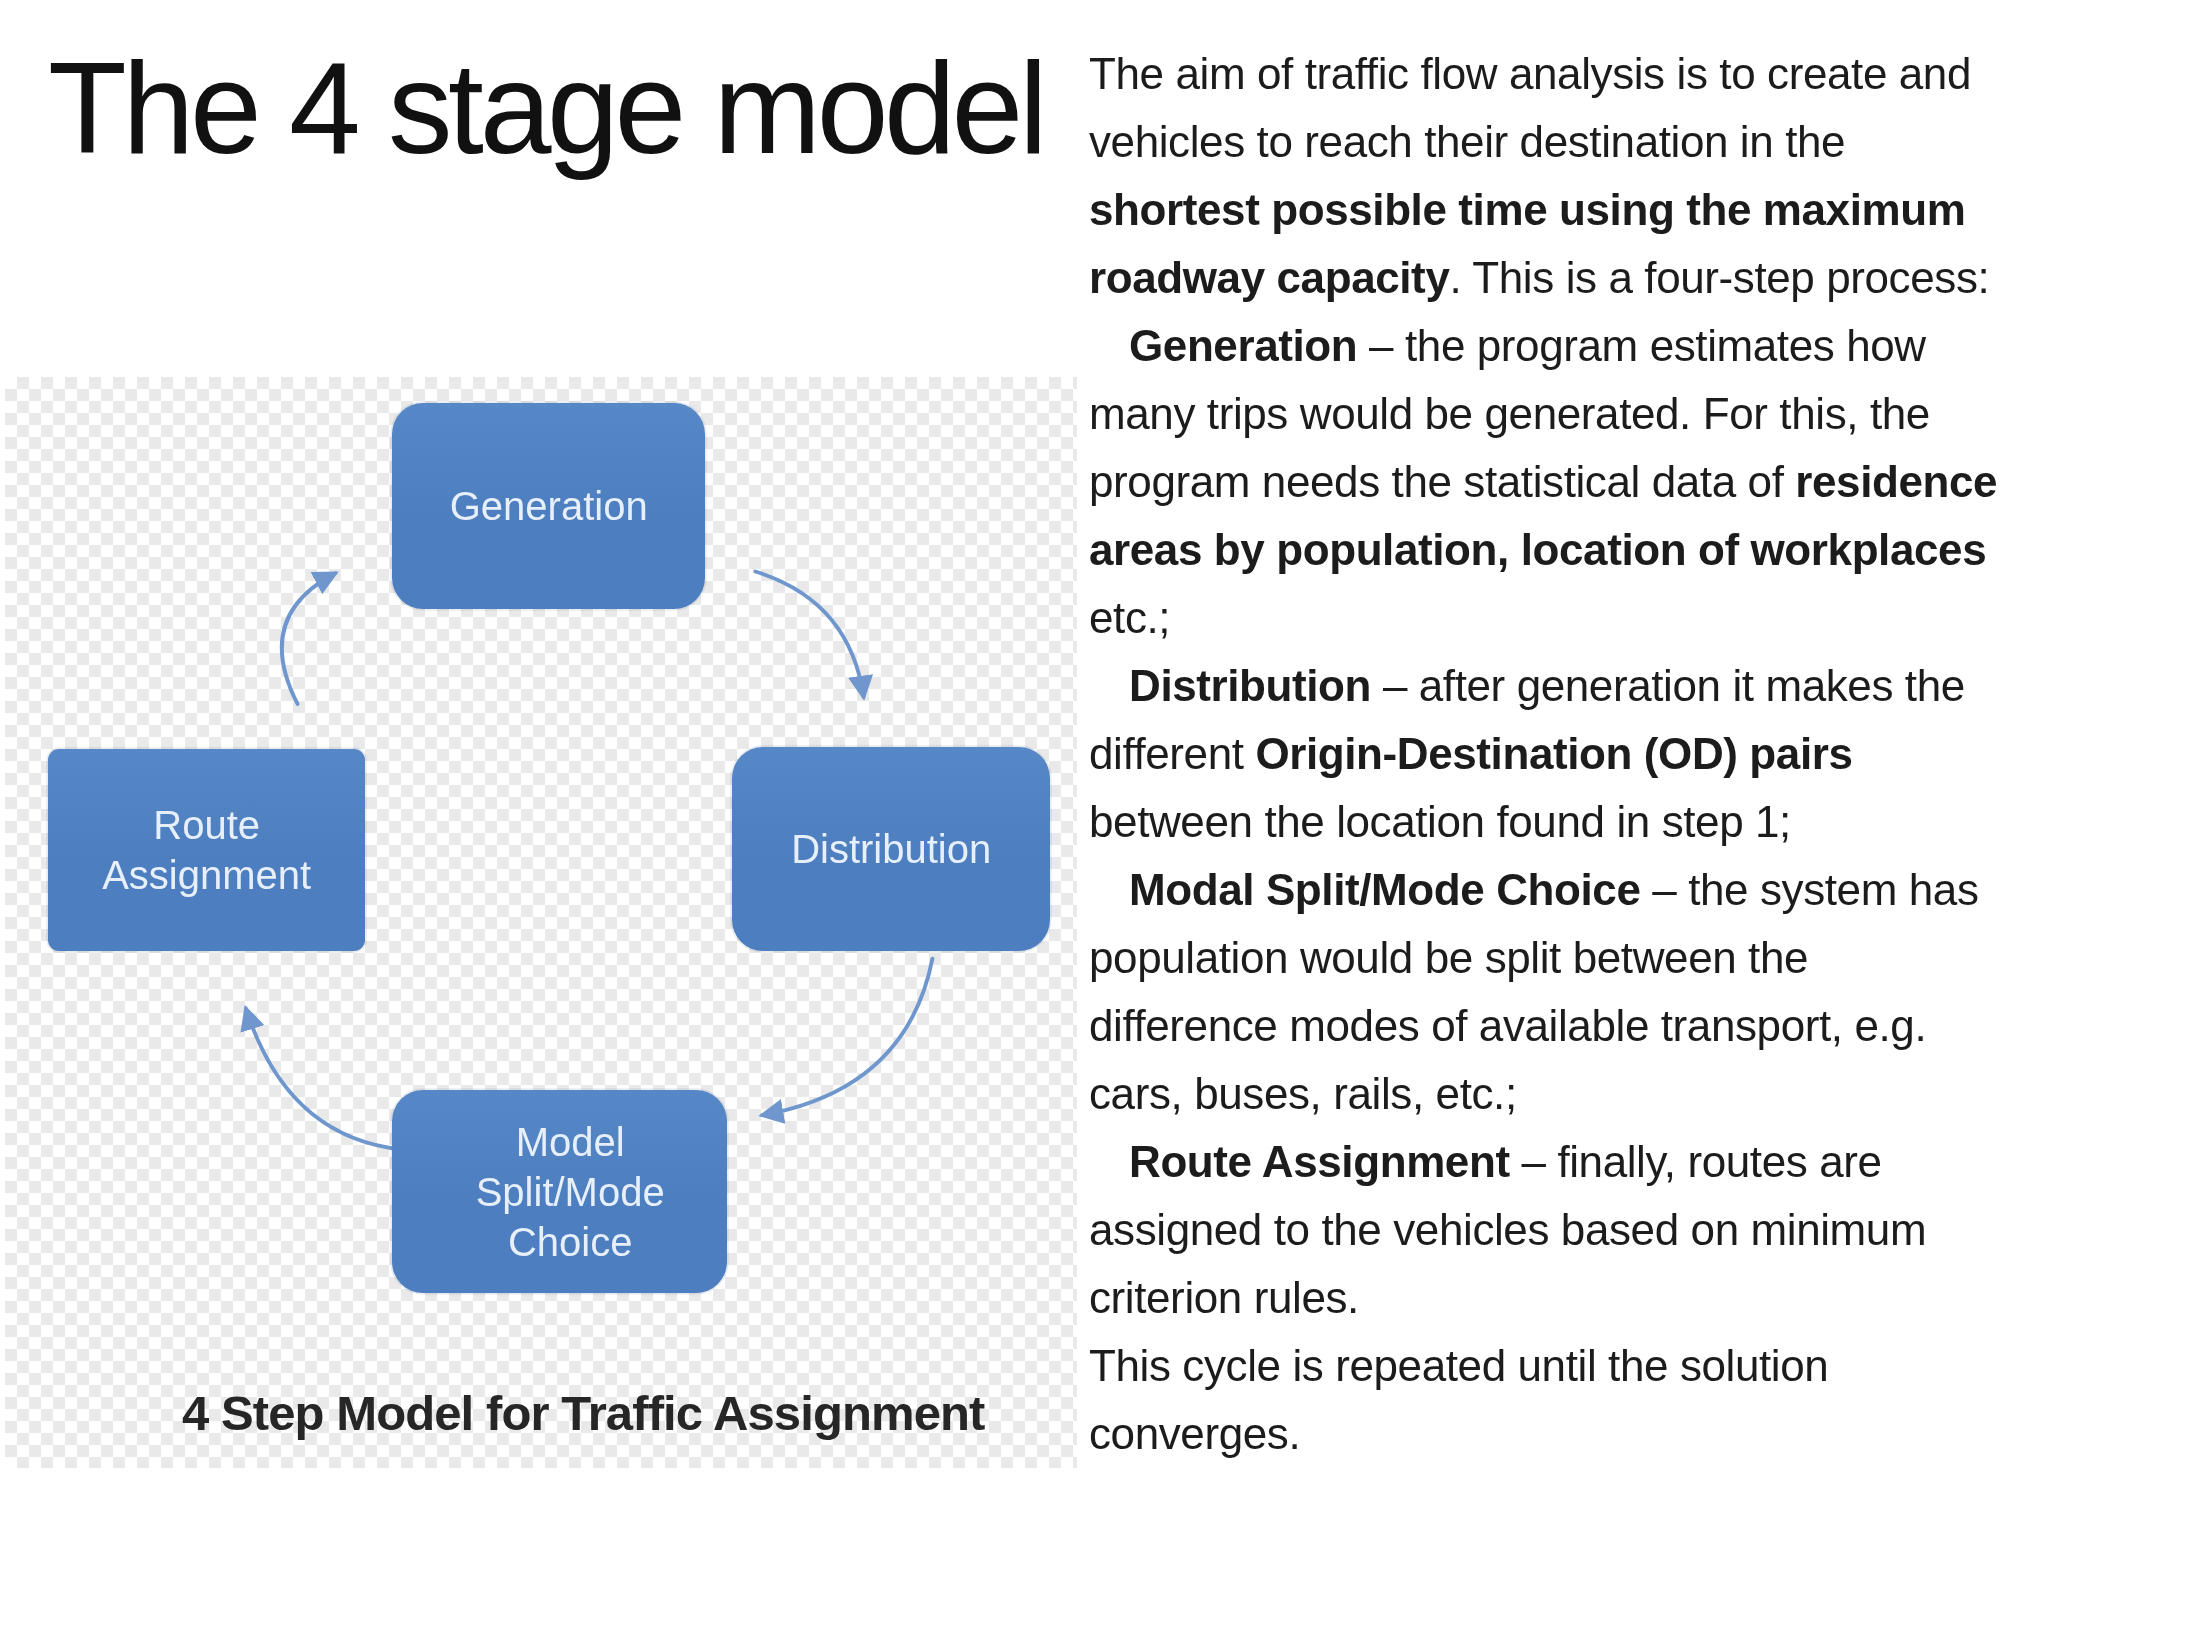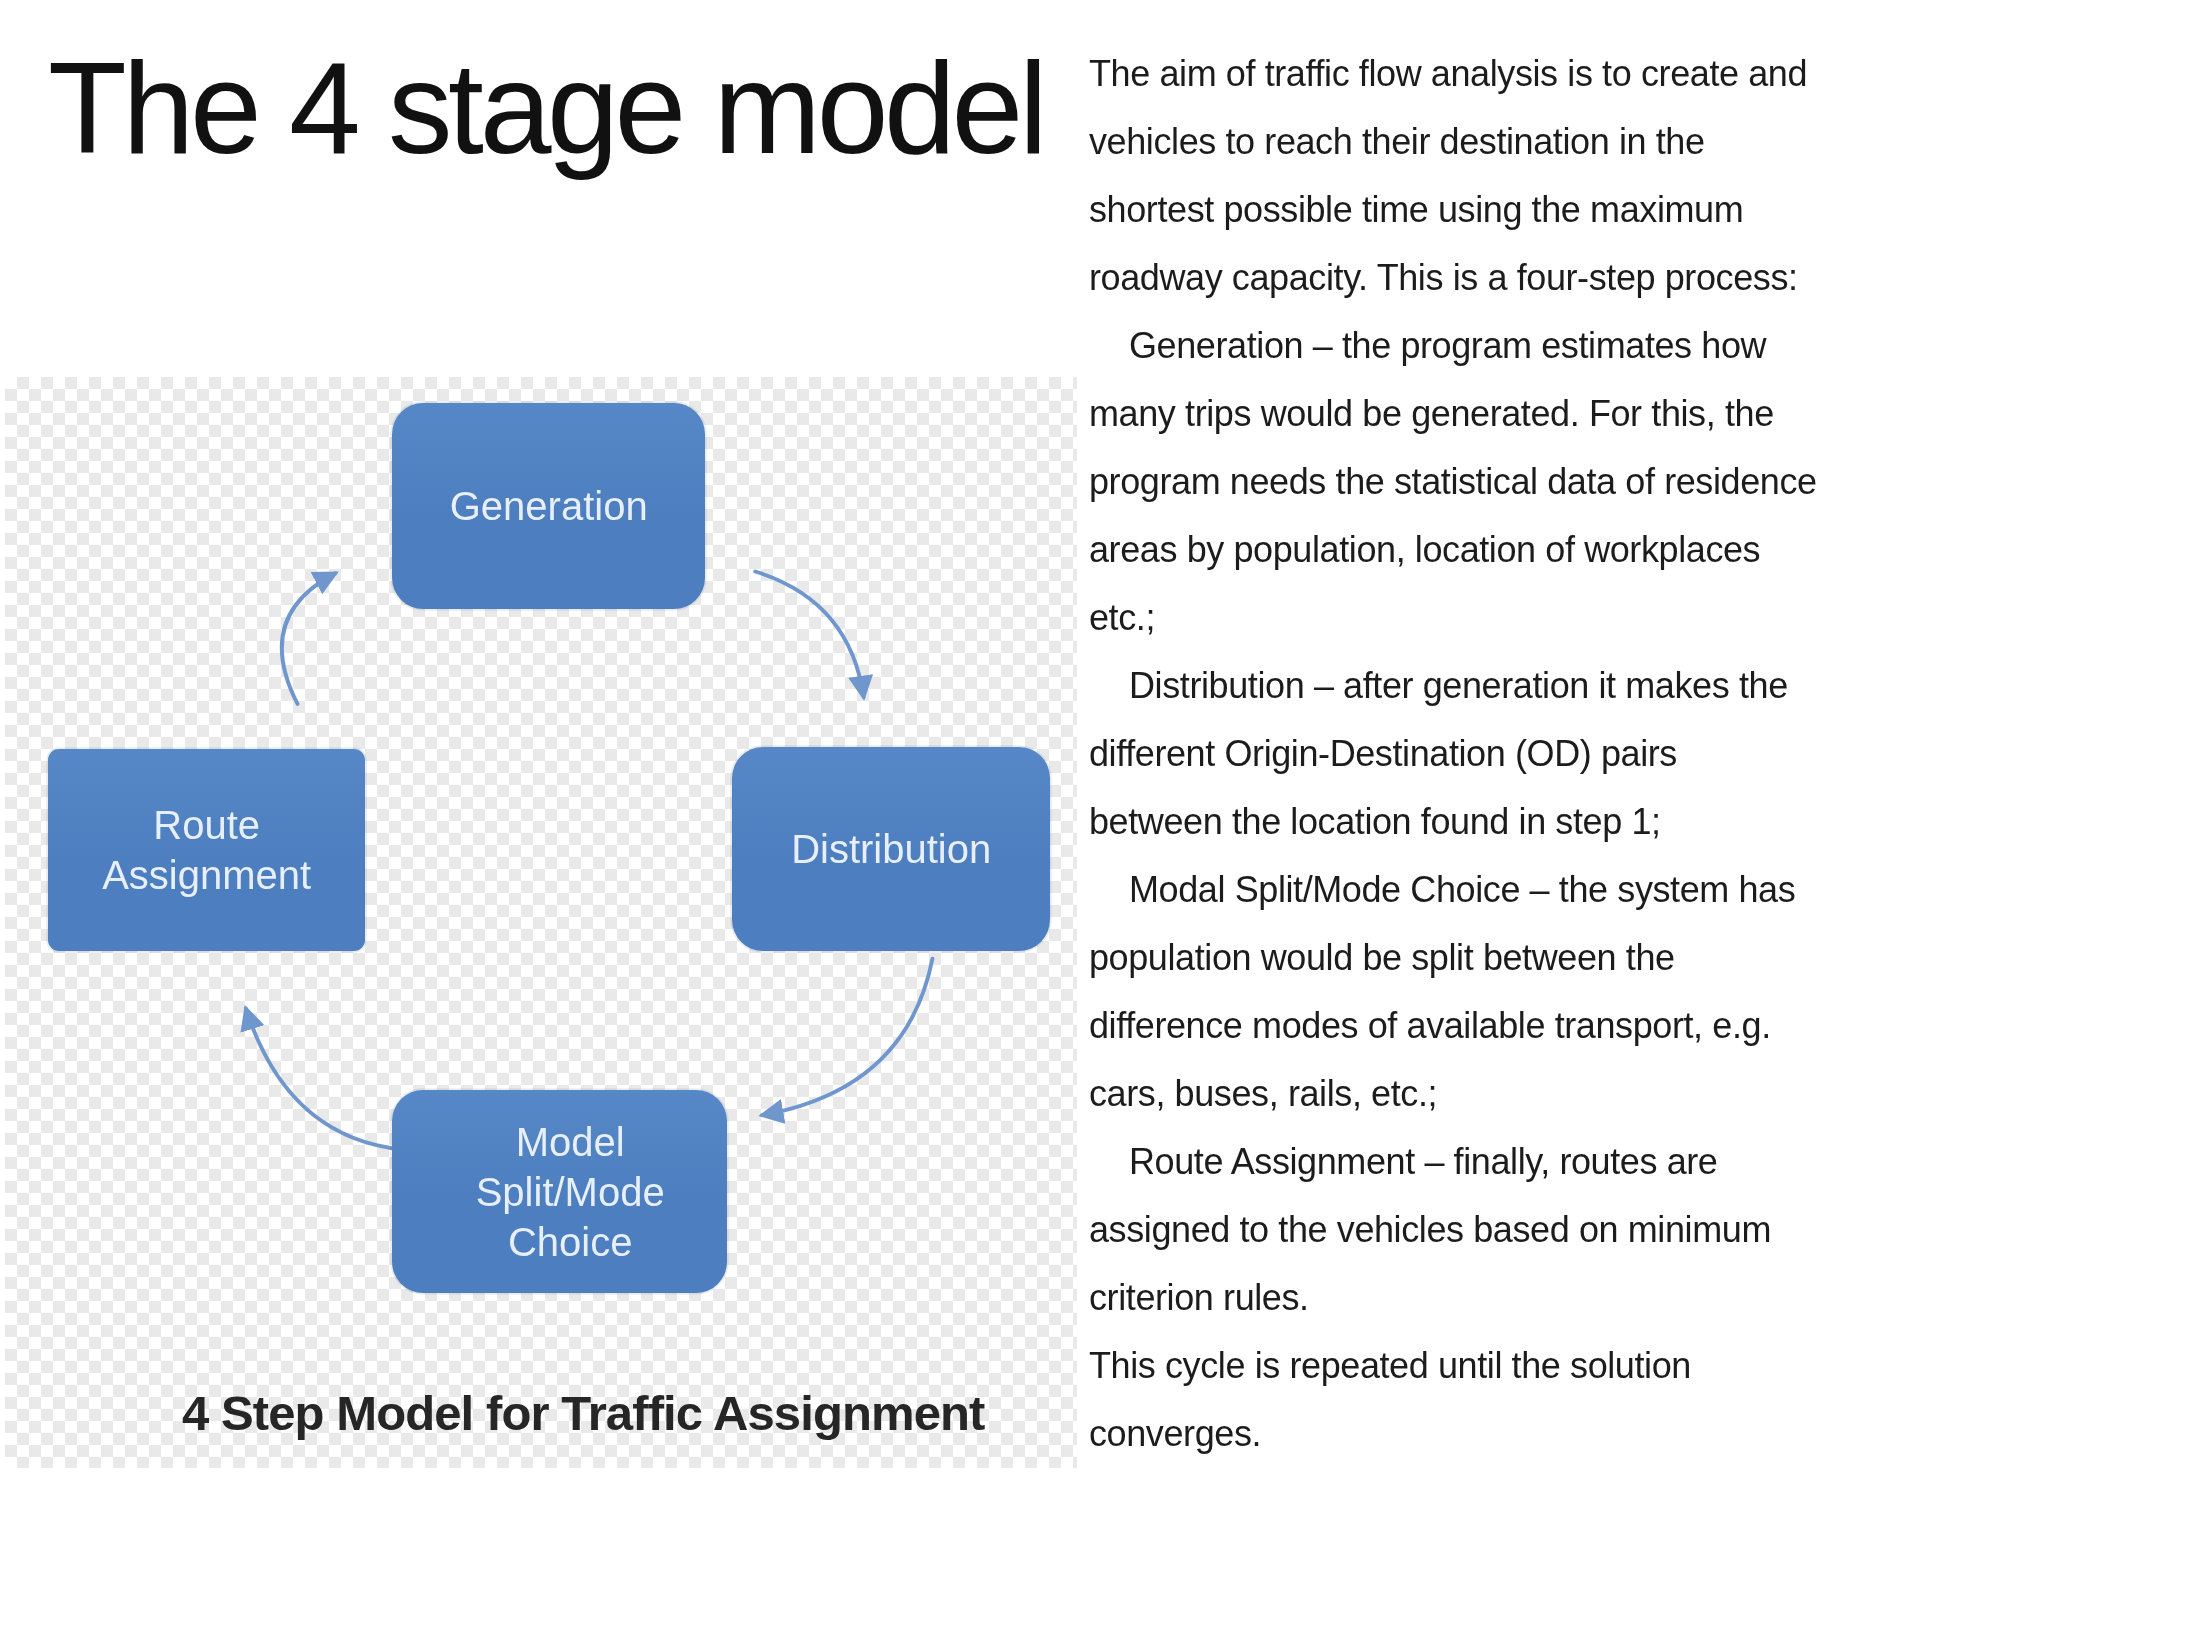--- a/index.html
+++ b/index.html
@@ -90,28 +90,28 @@
     color: var(--caption-color);
     white-space: nowrap;
     margin-left: 19px;
   }
   
   .body-col {
     position: absolute;
     left: 1089px;
     top: 40px;
     width: 1112px;
-    font-size: 36px;
+    font-size: 44px;
     line-height: 68px;
     letter-spacing: -0.4px;
     color: var(--body-color);
   }
   .bodyline { white-space: nowrap; }
   .bodyline.ind { padding-left: 40px; }
-  .bodyline b { font-weight: 400; }
+  .bodyline b { font-weight: 700; }
 </style>
 </head>
 <body>
 
 <div class="slide">
 
   <div class="page-title">The 4 stage model</div>
 
   <div class="diagram">
 

